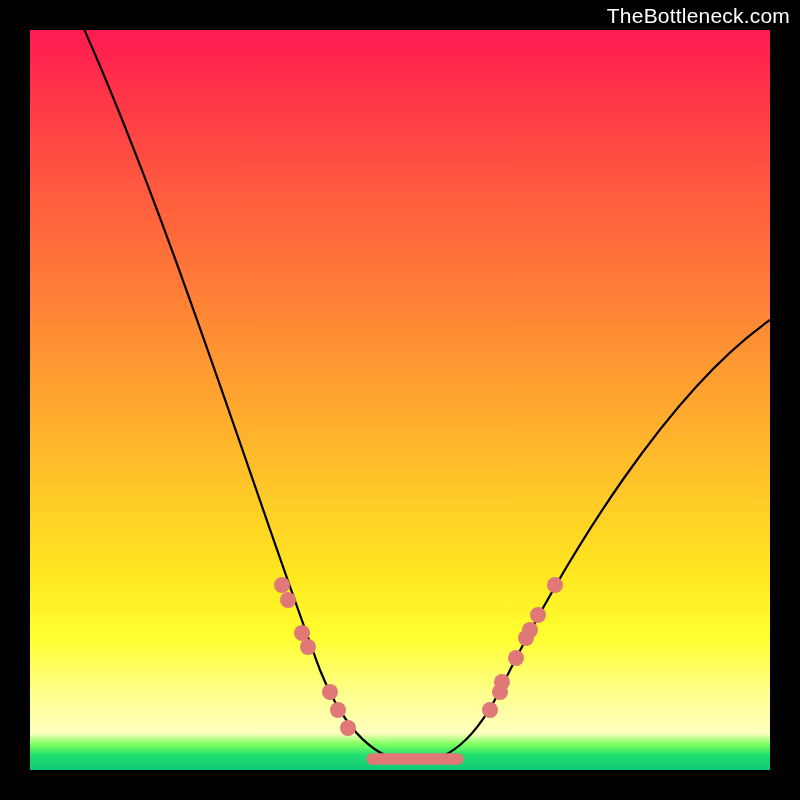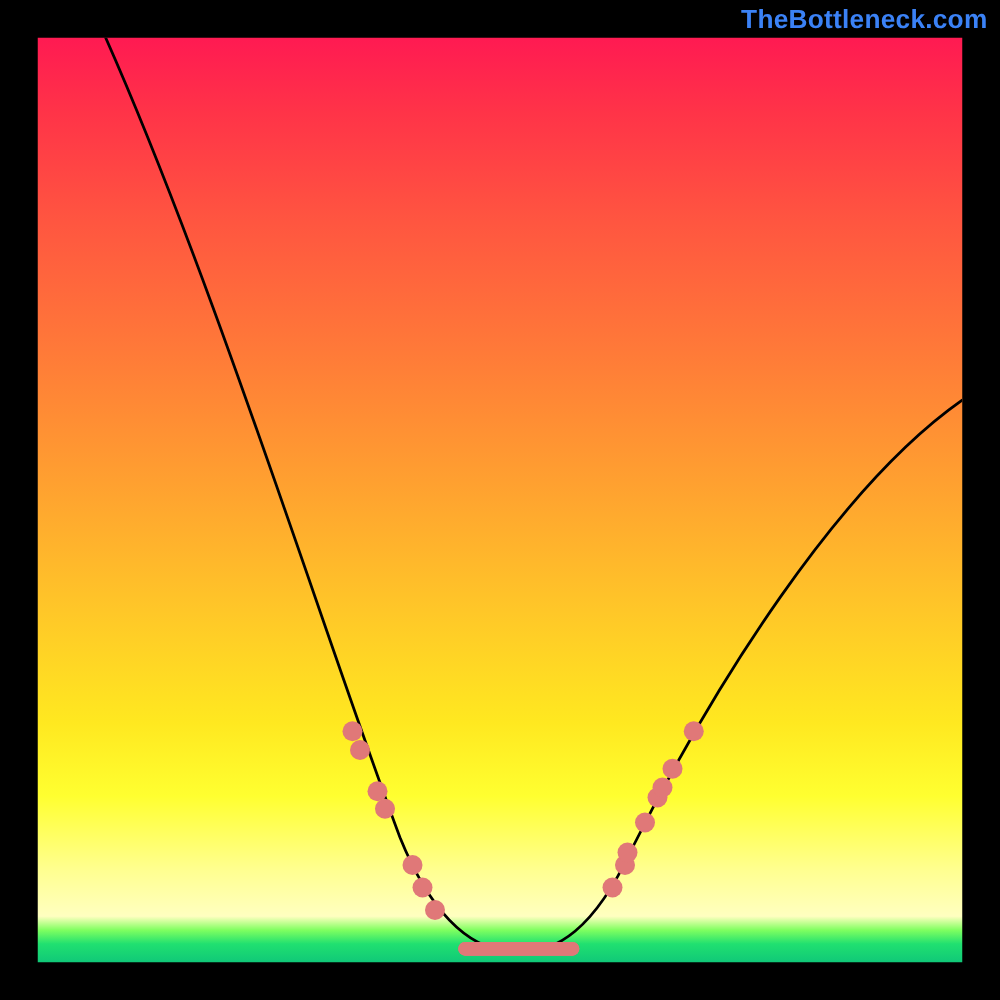--- a/index.html
+++ b/index.html
@@ -45,23 +45,23 @@
       #ffffc0 95%,
       #7fff60 96.5%,
       #20e070 98%,
       #10c878 100%
     );
   }
   .watermark {
     position: absolute;
     top: 4px;
     right: 10px;
-    color: #3b82f6;
+    color: #ffffff;
     font-size: 21px;
-    font-weight: 700;
+    font-weight: 400;
     letter-spacing: 0.2px;
     user-select: none;
   }
   svg.curve {
     position: absolute;
     inset: 0;
     width: 740px;
     height: 740px;
   }
   .curve-path {

